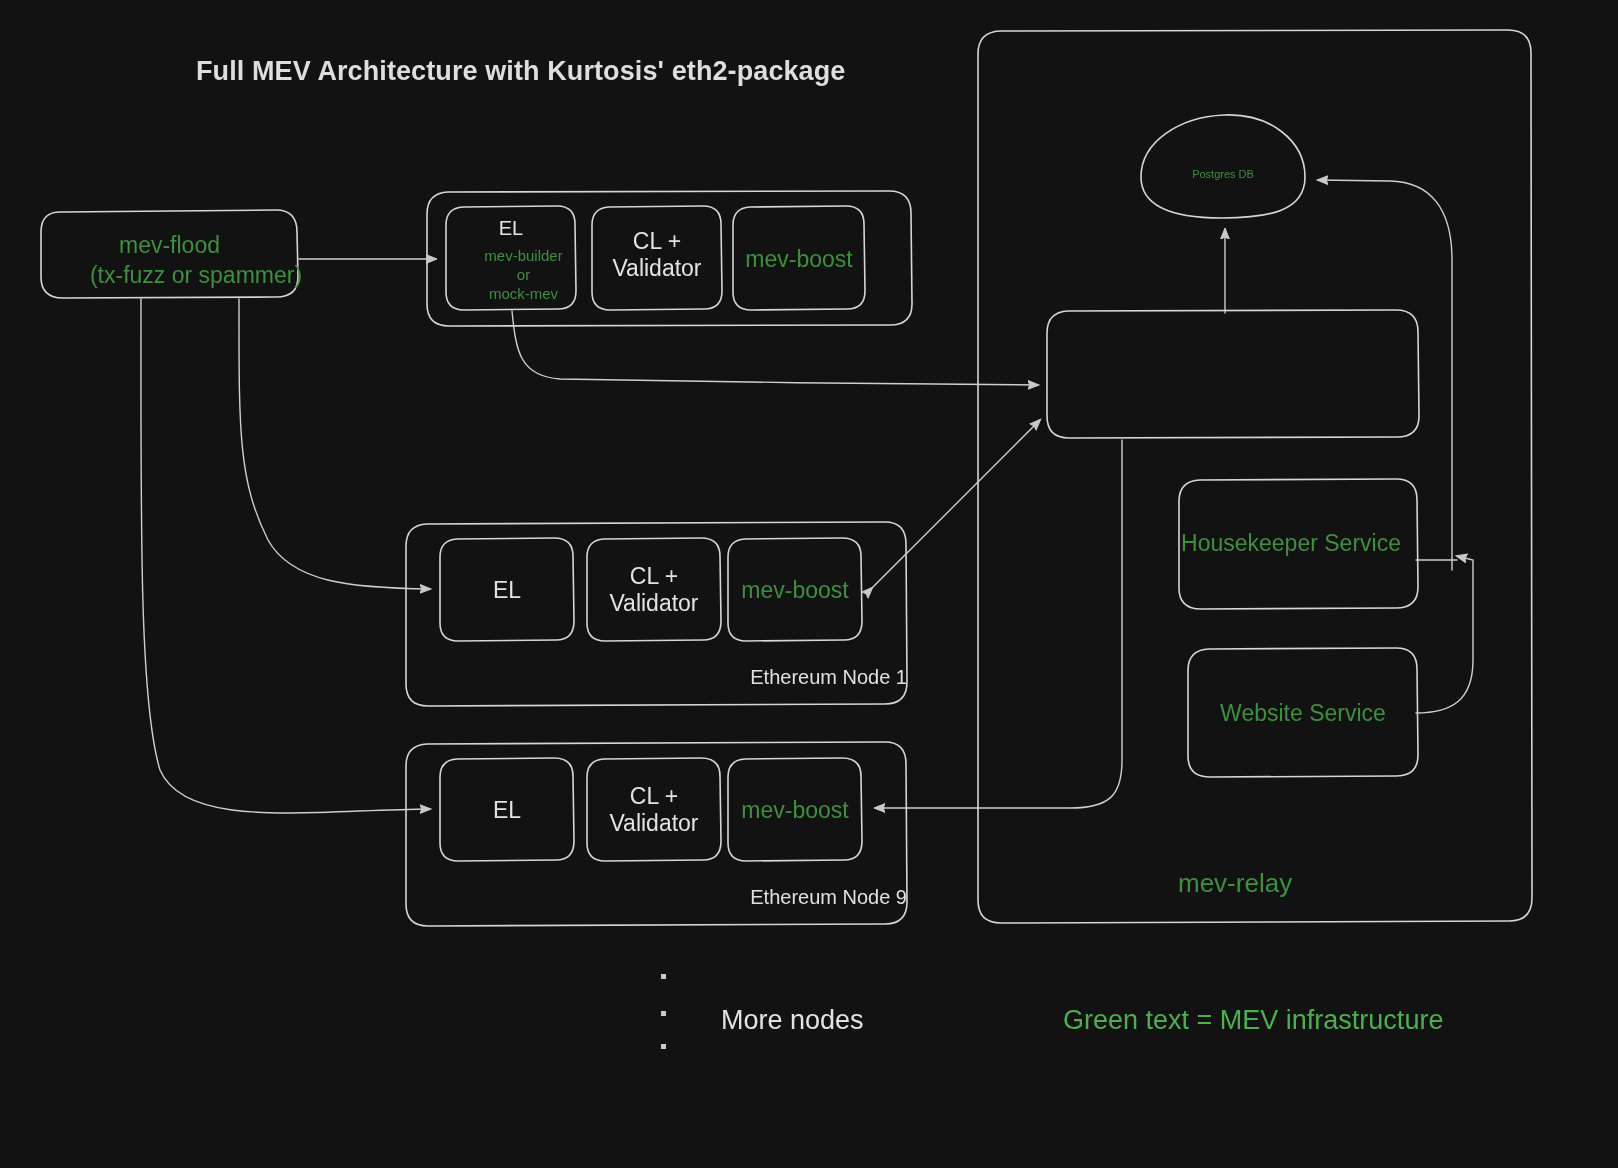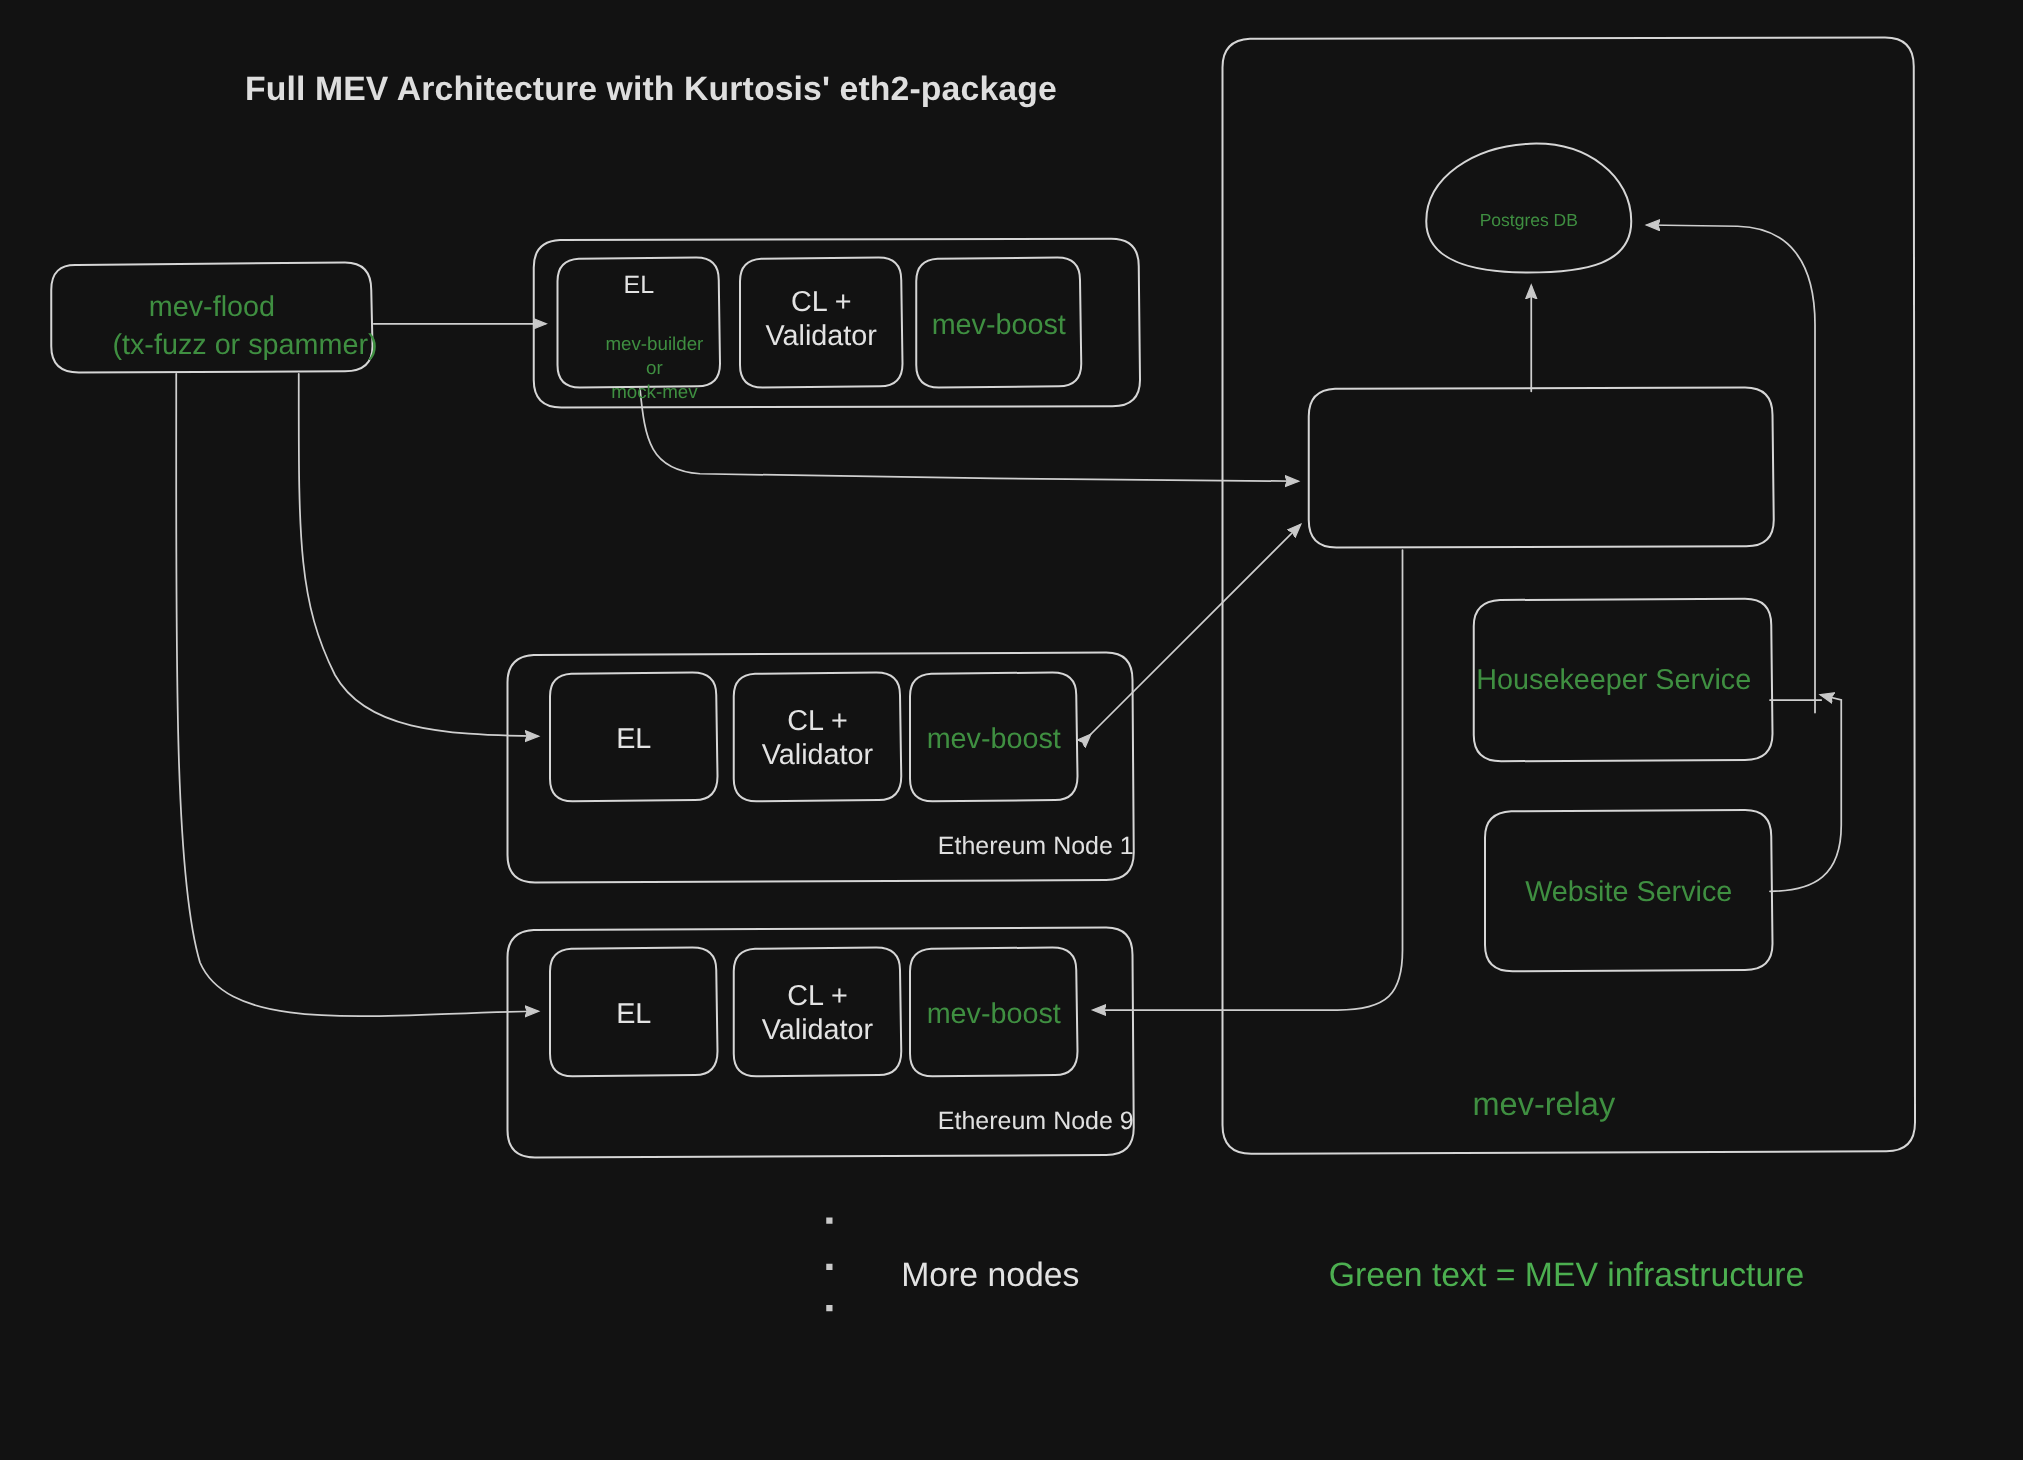--- a/index.html
+++ b/index.html
@@ -60,21 +60,21 @@
   }
   .box-label {
     text-align: center;
     font-size: 23px;
   }
   .box-label-sm { font-size: 15px; text-align: center; line-height: 1.25; }
   .node-caption { font-size: 20px; text-align: right; color: #e0e0e0; }
   .legend { font-size: 27px; }
   .more-nodes { font-size: 27px; color: #e3e3e3; }
   .relay-label { font-size: 26px; }
-  .db-label { font-size: 14px; text-align:center; }
+  .db-label { font-size: 11px; text-align:center; }
   .dots { position: absolute; }
   .dot {
     position: absolute;
     width: 5px; height: 5px;
     background: #c9c9c9;
   }
 </style>
 </head>
 <body>
 
@@ -176,21 +176,21 @@
     <path class="stroke-thin" d="M1416,713 C1452,713 1473,700 1473,660 L1473,560 L1457,556" marker-end="url(#ah)"></path>
 
   </svg>
 
   <div class="lbl title" style="left:196px; top:56px;">Full MEV Architecture with Kurtosis' eth2-package</div>
 
   <div class="lbl box-label green" style="left:41px; top:232px; width:257px;text-align:center;">mev-flood</div>
   <div class="lbl box-label green" style="left:41px; top:262px; width:310px;">(tx-fuzz or spammer)</div>
 
   <div class="lbl box-label" style="left:446px; top:217px; width:130px; font-size:20px;">EL</div>
-  <div class="lbl box-label-sm green" style="left:446px; top:247px; width:155px;margin-top:20px;">mev-builder
+  <div class="lbl box-label-sm green" style="left:446px; top:247px; width:155px;">mev-builder
 or
 mock-mev</div>
   <div class="lbl box-label" style="left:592px; top:228px; width:130px;">CL +
 Validator</div>
   <div class="lbl box-label green" style="left:733px; top:246px; width:132px;">mev-boost</div>
 
   <div class="lbl box-label" style="left:440px; top:577px; width:134px;">EL</div>
   <div class="lbl box-label" style="left:587px; top:563px; width:134px;">CL +
 Validator</div>
   <div class="lbl box-label green" style="left:728px; top:577px; width:134px;">mev-boost</div>

